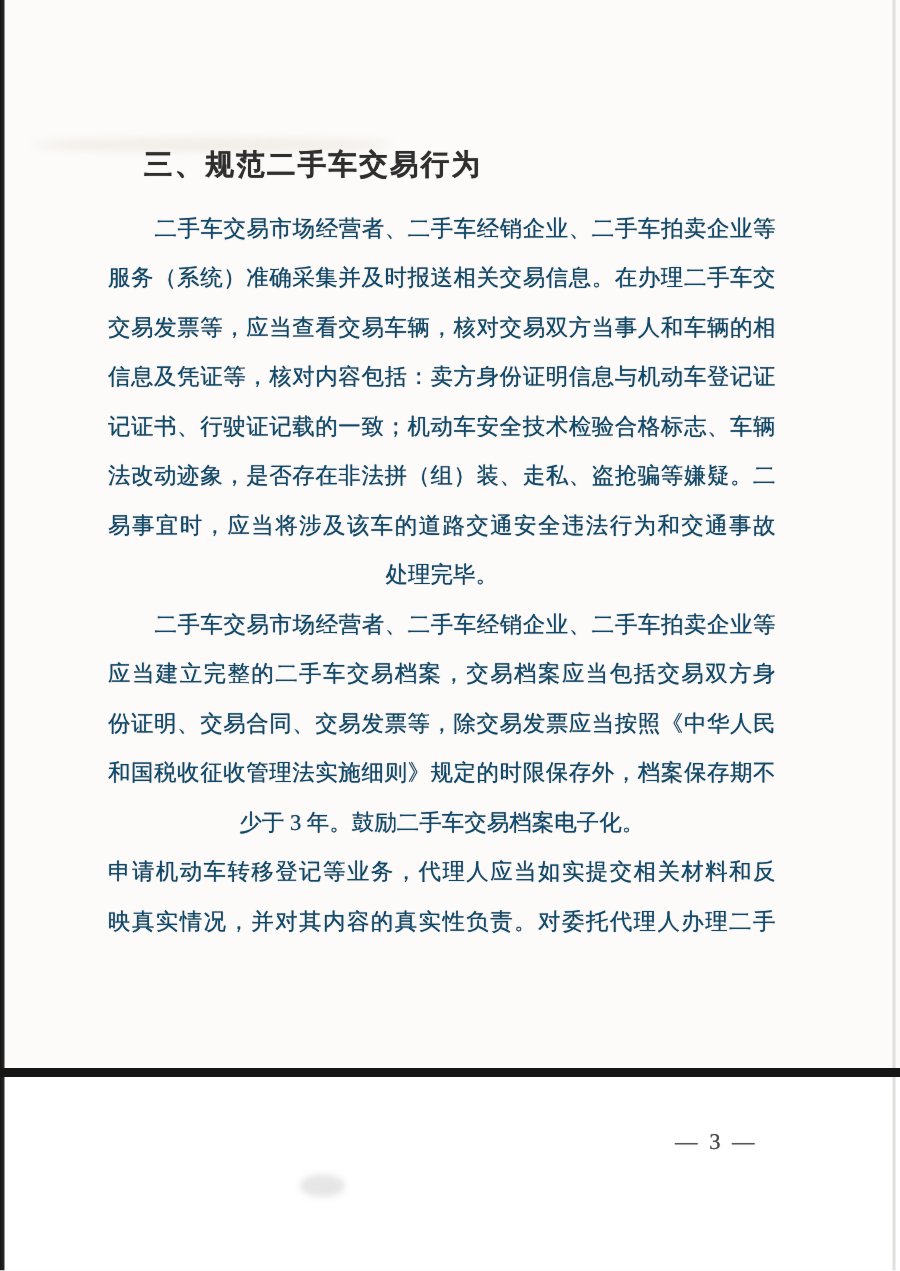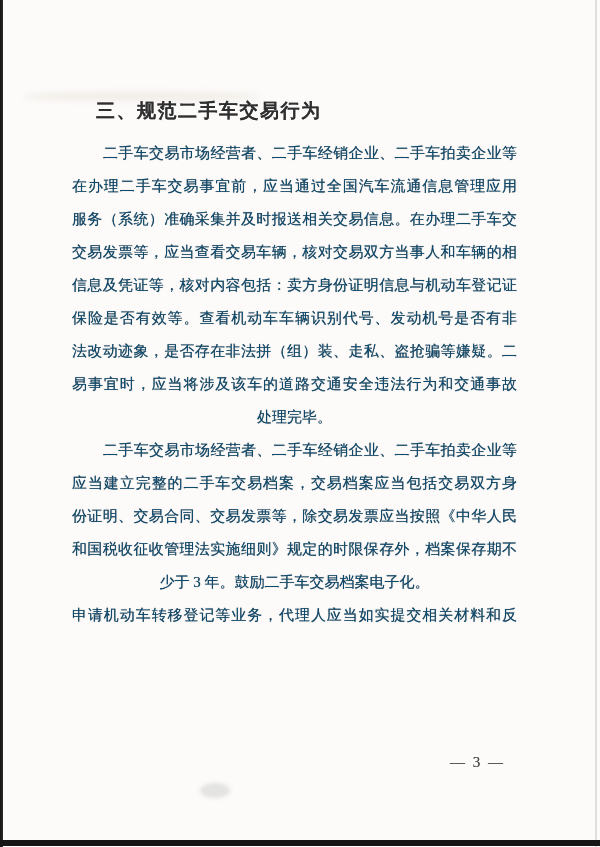--- a/index.html
+++ b/index.html
@@ -6,21 +6,21 @@
     margin: 0;
     padding: 0;
     width: 600px;
     height: 847px;
     overflow: hidden;
     background: #ffffff;
   }
   .scan-page {
     position: relative;
     width: 600px;
-    height: 846px;
+    height: 718px;
     background: #fcfbfa;
     font-family: "Liberation Serif", "DejaVu Serif", serif;
   }
   
   .edge-left {
     position: absolute;
     left: 0; top: 0;
     width: 3px; height: 847px;
     background: linear-gradient(to right, #141414, #2b2b2b);
     z-index: 5;
@@ -113,36 +113,36 @@
 
 <div class="scan-page">
 
   <div class="smudge-top"></div>
 
   <div class="heading">三、规范二手车交易行为</div>
 
   <div class="body-lines">
 
     <div class="line just indent">二手车交易市场经营者、二手车经销企业、二手车拍卖企业等</div>
-    <div class="line just">在办理二手车交易事宜前，应当通过全国汽车流通信息管理应用</div>
     <div class="line just">服务（系统）准确采集并及时报送相关交易信息。在办理二手车交</div>
     <div class="line just">交易发票等，应当查看交易车辆，核对交易双方当事人和车辆的相关</div>
     <div class="line just">信息及凭证等，核对内容包括：卖方身份证明信息与机动车登记证</div>
-    <div class="line just">保险是否有效等。查看机动车车辆识别代号、发动机号是否有非</div>
+    <div class="line just">记证书、行驶证记载的一致；机动车安全技术检验合格标志、车辆</div>
     <div class="line just">法改动迹象，是否存在非法拼（组）装、走私、盗抢骗等嫌疑。二手</div>
     <div class="line just">易事宜时，应当将涉及该车的道路交通安全违法行为和交通事故</div>
     <div class="line plain">处理完毕。</div>
 
     <div class="line just indent">二手车交易市场经营者、二手车经销企业、二手车拍卖企业等</div>
     <div class="line just">应当建立完整的二手车交易档案，交易档案应当包括交易双方身</div>
     <div class="line just">份证明、交易合同、交易发票等，除交易发票应当按照《中华人民共</div>
     <div class="line just">和国税收征收管理法实施细则》规定的时限保存外，档案保存期不</div>
     <div class="line plain">少于 3 年。鼓励二手车交易档案电子化。</div>
 
     <div class="line just">申请机动车转移登记等业务，代理人应当如实提交相关材料和反</div>
+    <div class="line just">映真实情况，并对其内容的真实性负责。对委托代理人办理二手</div>
   </div>
 
   <div class="page-number">— 3 —</div>
 
   <div class="smudge-bottom"></div>
 
   <div class="edge-left"></div>
   <div class="edge-bottom"></div>
   <div class="edge-right"></div>
 

